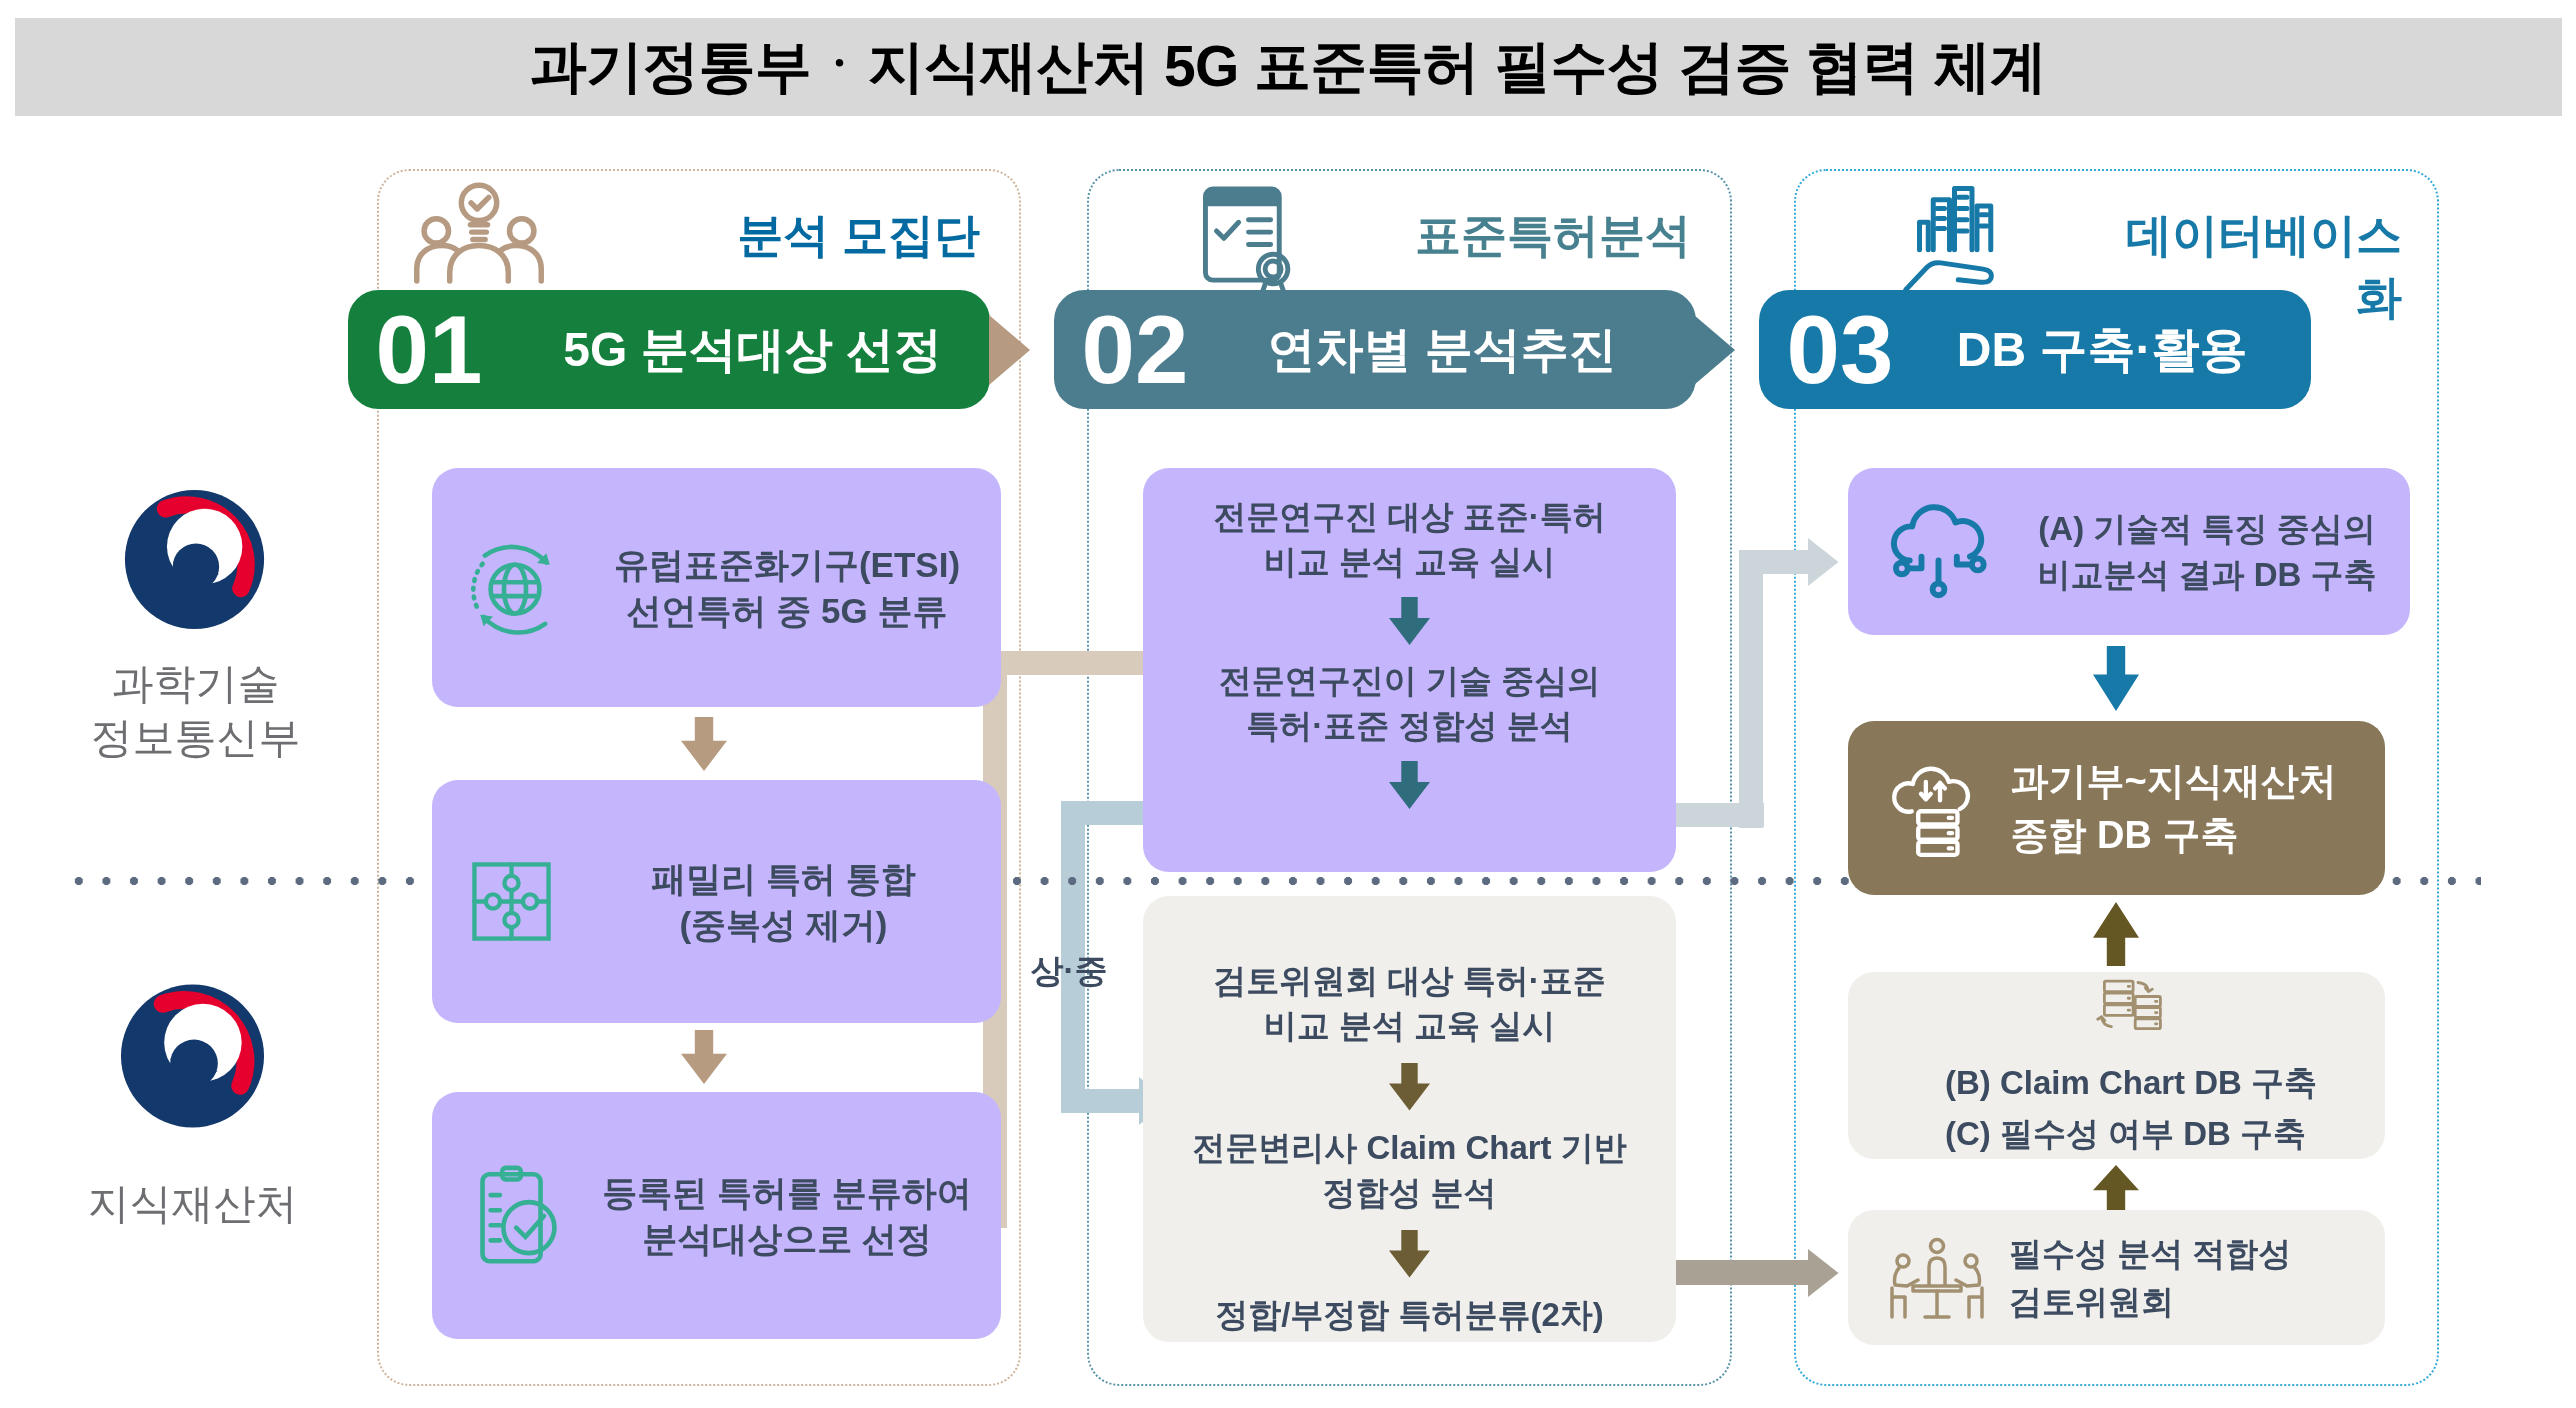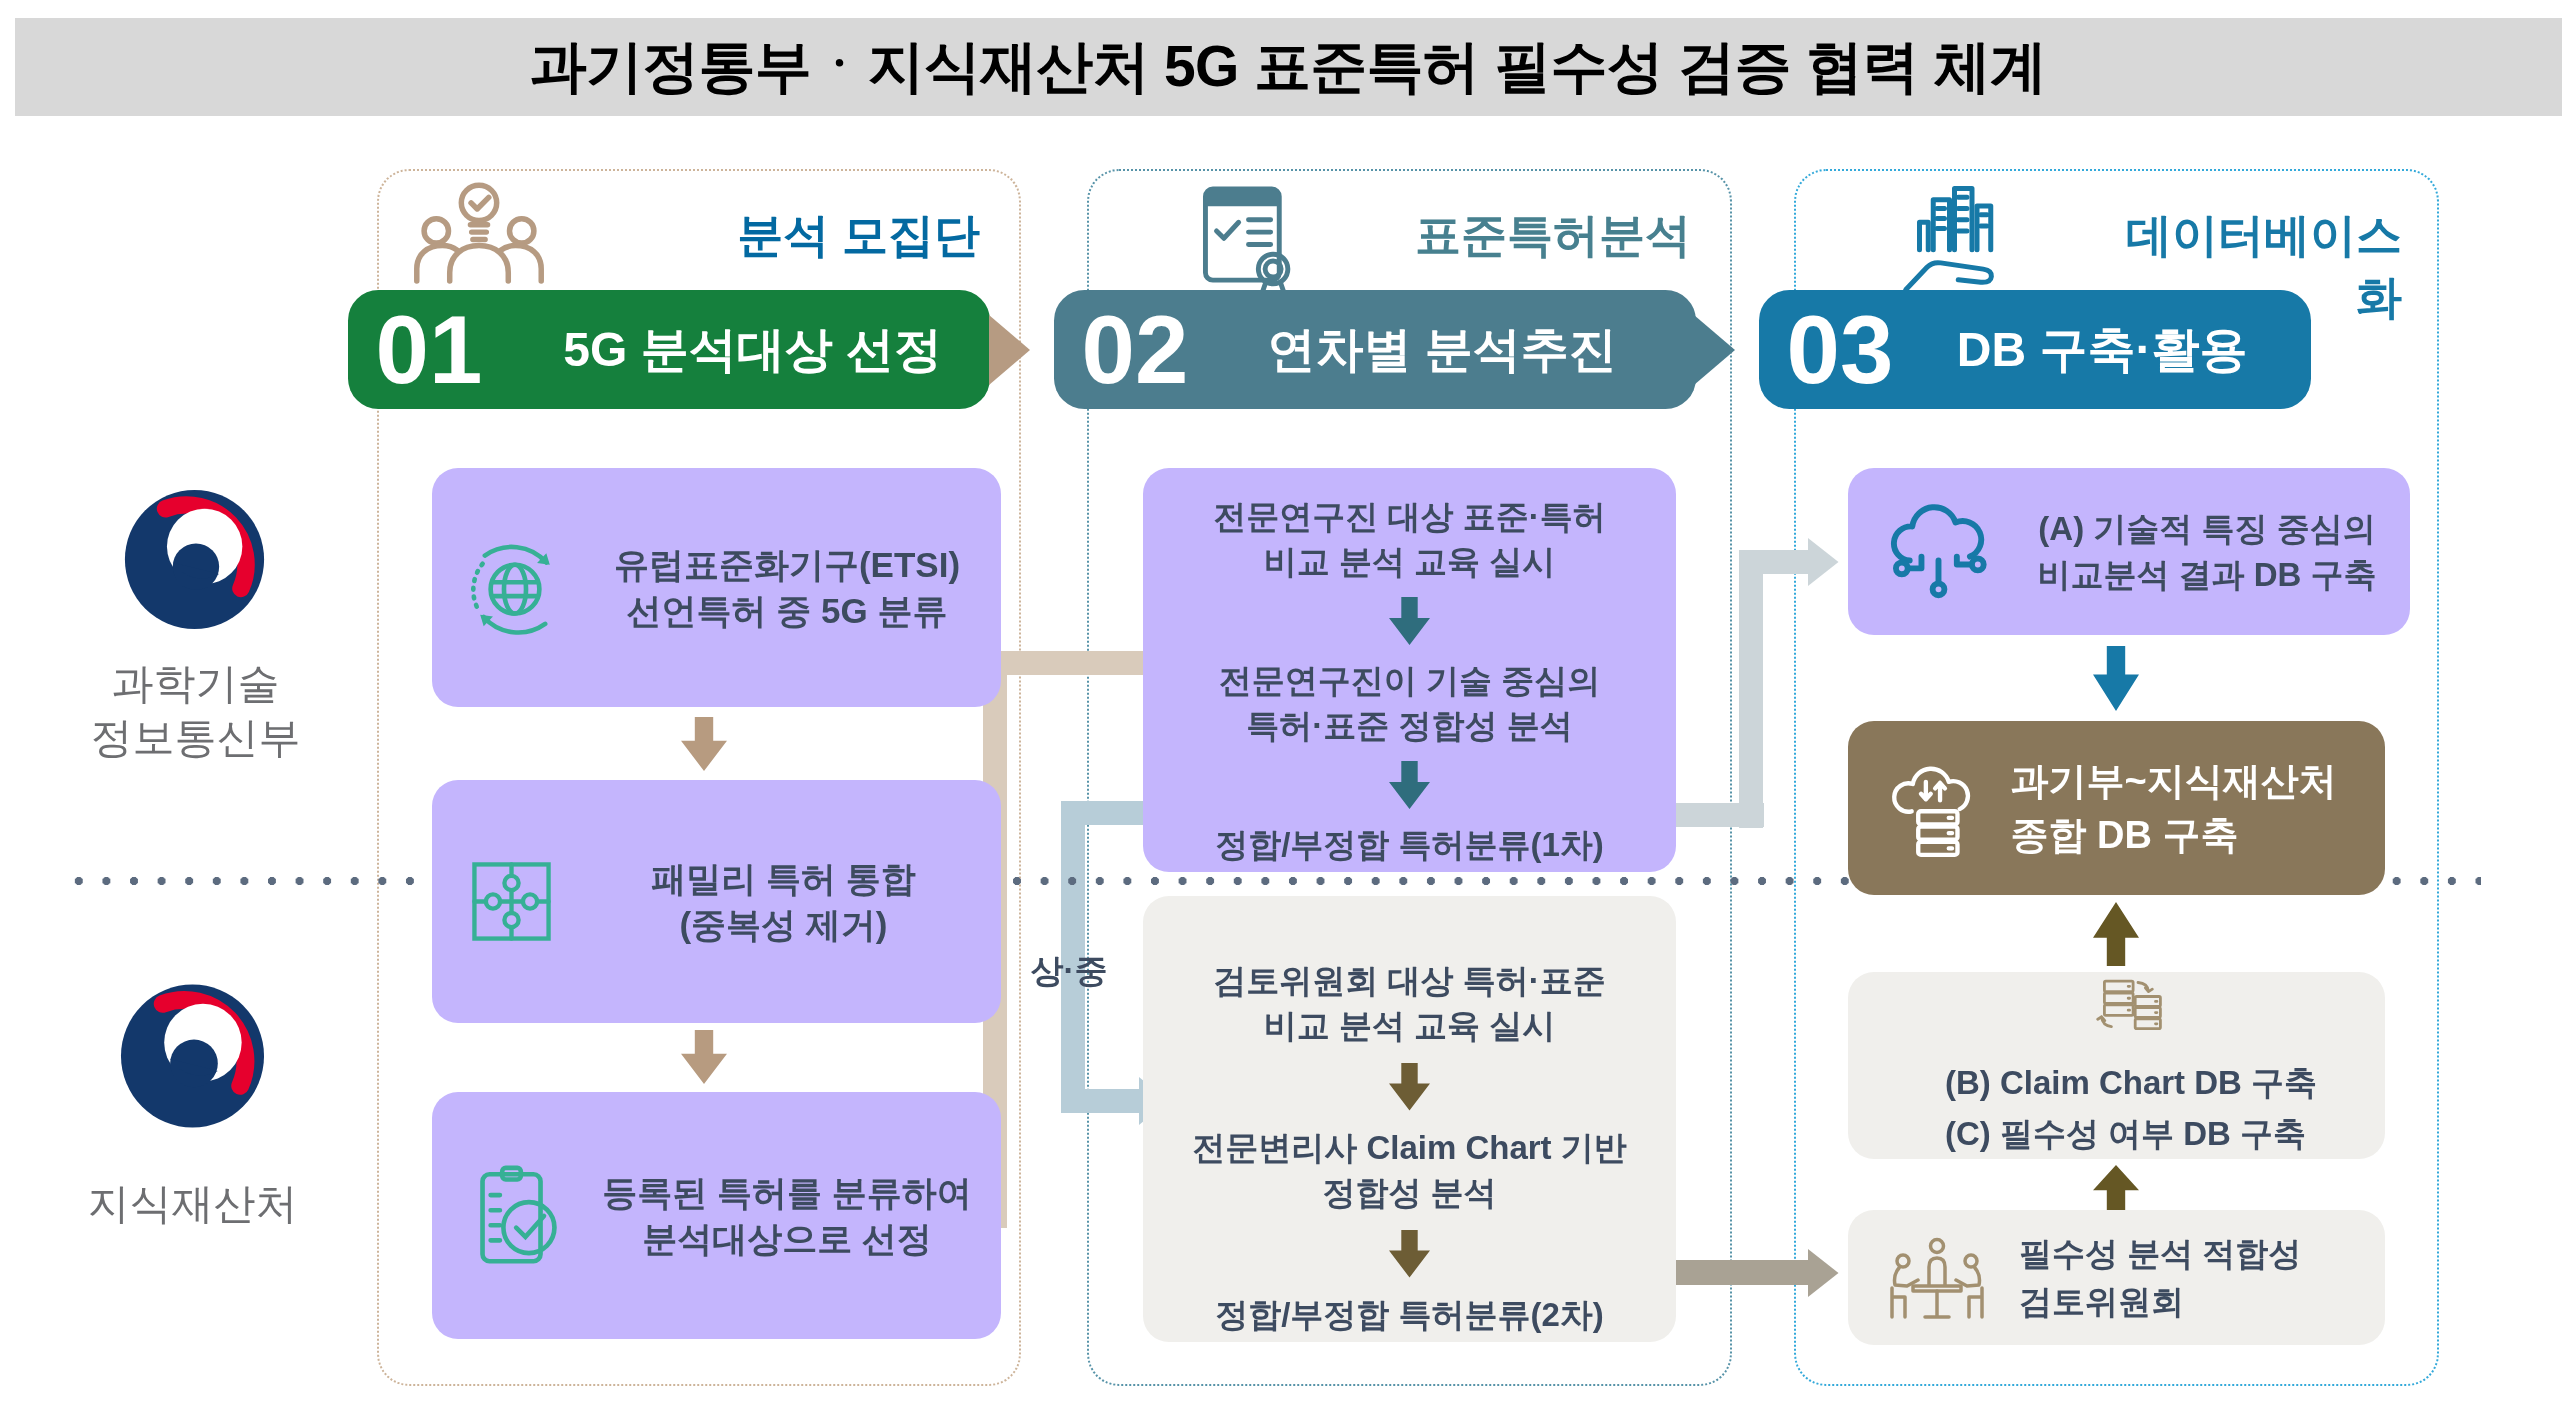--- a/index.html
+++ b/index.html
@@ -213,21 +213,20 @@
     <div class="frow">
       <div>전문연구진 대상 표준·특허</div>
       <div>비교 분석 교육 실시</div>
     </div>
     <div class="sarrow-d a-teal" style="width:41px;height:48px;"></div>
     <div class="frow">
       <div>전문연구진이 기술 중심의</div>
       <div>특허·표준 정합성 분석</div>
     </div>
     <div class="sarrow-d a-teal" style="width:41px;height:48px;"></div>
-    <div class="frow">정합/부정합 특허분류(1차)</div>
   </div>
 
   <div class="abs grade" style="left:1020px;top:949px;width:98px;">상·중</div>
 
   <div class="abs box gray flowcol" style="left:1143px;top:896px;width:533px;height:446px;padding-top:62px;gap:14.5px;box-sizing:border-box;">
     <div class="frow">
       <div>검토위원회 대상 특허·표준</div>
       <div>비교 분석 교육 실시</div>
     </div>
     <div class="sarrow-d a-olive" style="width:41px;height:48px;"></div>
@@ -306,21 +305,21 @@
       <path d="M44 156 q-26 -4 -28 -28 M16 128 l9 11 M16 128 l-11 7"></path>
     </svg>
     <div>
       <div class="ltext">(B) Claim Chart DB 구축</div>
       <div class="ltext">(C) 필수성 여부 DB 구축</div>
     </div>
   </div>
 
   <div class="abs sarrow-u a-dkolive" style="left:2093px;top:1165px;width:46px;height:45px;z-index:4"></div>
 
-  <div class="abs box gray" style="left:1848px;top:1210px;width:537px;height:135px;display:flex;align-items:center;padding-left:29px;gap:22px;box-sizing:border-box;">
+  <div class="abs box gray" style="left:1848px;top:1210px;width:537px;height:135px;display:flex;align-items:center;padding-left:29px;gap:12px;box-sizing:border-box;">
     <svg viewBox="0 0 220 180" width="120" height="90" fill="none" stroke="#a29070" stroke-width="7" stroke-linecap="round" stroke-linejoin="round">
       <circle cx="110" cy="26" r="13"></circle>
       <path d="M94 104 v-36 q0 -18 16 -18 q16 0 16 18 v36"></path>
       <circle cx="42" cy="56" r="12"></circle>
       <path d="M34 70 q-12 14 -8 34 l24 2 l22 -12"></path>
       <path d="M20 110 v58 M20 128 h26 v40"></path>
       <circle cx="178" cy="56" r="12"></circle>
       <path d="M186 70 q12 14 8 34 l-24 2 l-22 -12"></path>
       <path d="M200 110 v58 M200 128 h-26 v40"></path>
       <rect x="62" y="106" width="96" height="10"></rect>

